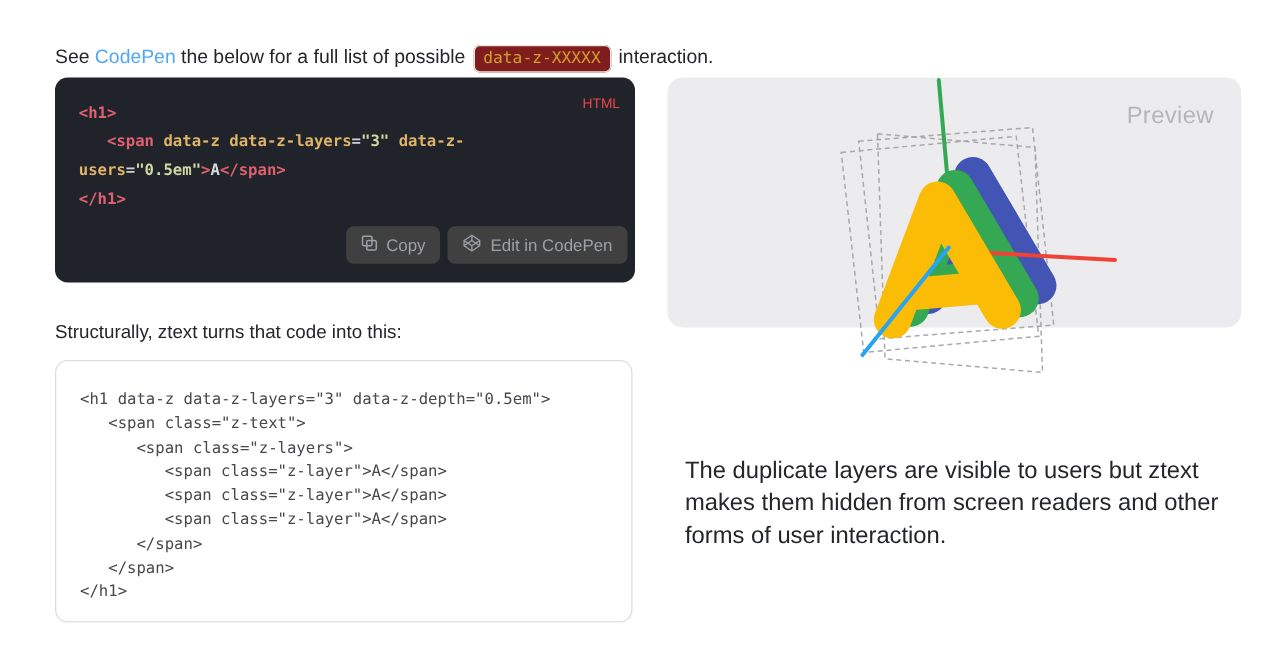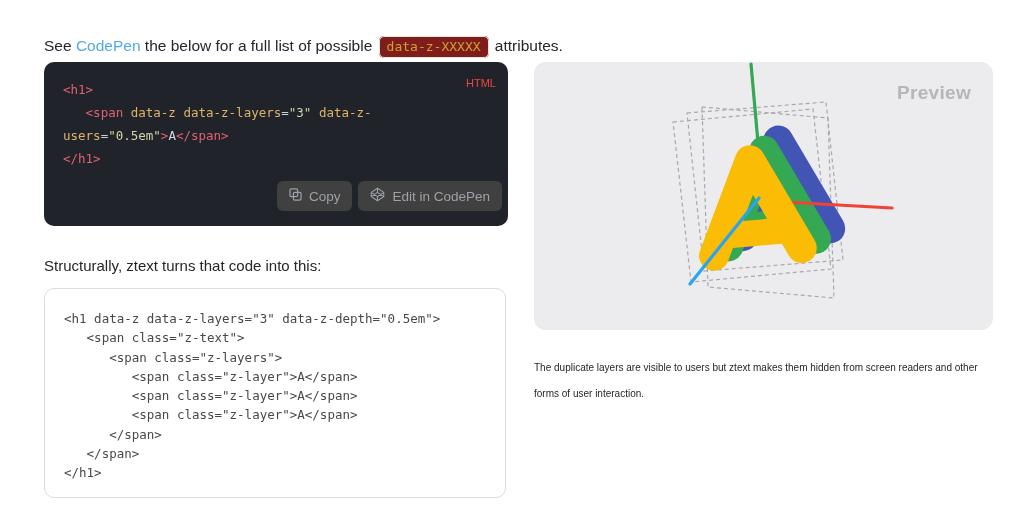--- a/index.html
+++ b/index.html
@@ -26,21 +26,21 @@
     background:#20242a;border-radius:10px;box-sizing:border-box;
   }
   .lang-label{
     position:absolute;top:15px;right:12px;font-size:11px;color:#ef4444;
   }
   .darkcode{
     position:absolute;left:19px;top:16px;right:14px;
     font-family:"DejaVu Sans Mono","Liberation Mono",monospace;
     font-size:12.5px;line-height:23px;
   }
-  .darkcode .codeline{white-space:pre;}
+  .darkcode .codeline{white-space:pre;font-weight:bold;}
   .tk-tag{color:var(--tag);}
   .tk-attr{color:var(--attr);}
   .tk-str{color:var(--str);}
   .tk-pun{color:#ccd0d4;}
   .tk-txt{color:#d7dadd;}
   .btnrow{
     position:absolute;right:6px;bottom:15px;display:flex;gap:6px;
   }
   .dbtn{
     display:inline-flex;align-items:center;gap:7px;height:30px;
@@ -58,43 +58,43 @@
     background:#ffffff;border:1px solid #dbdde2;border-radius:10px;
     box-sizing:border-box;
   }
   .lightcode{
     position:absolute;left:19px;top:20px;
     font-family:"DejaVu Sans Mono","Liberation Mono",monospace;
     font-size:12.5px;line-height:19.3px;color:#46484d;white-space:pre;
   }
   
   .preview{
-    position:absolute;left:534px;top:62px;width:459px;height:268px;
-    background:#ececee;border-radius:12px;font-weight:bold;
+    position:absolute;left:534px;top:62px;width:459px;height:200px;
+    background:#ececee;border-radius:12px;
   }
   .preview-label{
     position:absolute;top:20px;right:22px;font-size:19px;color:#b5b5bb;
     letter-spacing:.3px;
   }
   .scene{position:absolute;left:0;top:0;cursor:grab;}
   .dashbox{fill:none;stroke:#a8a8ae;stroke-width:1.2;stroke-dasharray:4 3;}
   .axis{fill:none;stroke-width:3.2;stroke-linecap:round;}
   .aletter{fill:none;stroke-linecap:round;stroke-linejoin:round;}
   .aletter .legs{stroke-width:30;}
   .aletter .bar{stroke-width:26;}
   
   .caption{
-    position:absolute;left:534px;top:345px;width:462px;
-    font-size:10px;line-height:26px;
+    position:absolute;left:548px;top:345px;width:462px;
+    font-size:19px;line-height:26px;
   }
 </style>
 </head>
 <body>
 
-<p class="intro"><span>See </span><a href="#">CodePen</a><span> the below for a full list of possible </span><span class="chip">data-z-XXXXX</span><span> attributes.</span></p>
+<p class="intro"><span>See </span><a href="#">CodePen</a><span> the below for a full list of possible </span><span class="chip">data-z-XXXXX</span><span> interaction.</span></p>
 
 <div class="darkblock">
   <span class="lang-label">HTML</span>
   <div class="darkcode">
       <div class="codeline"><span class="tk-tag">&lt;h1&gt;</span></div>
       <div class="codeline"><span class="tk-tag">   &lt;span</span><span class="tk-attr"> data-z data-z-layers</span><span class="tk-pun">=</span><span class="tk-str">"3"</span><span class="tk-attr"> data-z-</span></div>
       <div class="codeline"><span class="tk-attr">users</span><span class="tk-pun">=</span><span class="tk-str">"0.5em"</span><span class="tk-tag">&gt;</span><span class="tk-txt">A</span><span class="tk-tag">&lt;/span&gt;</span></div>
       <div class="codeline"><span class="tk-tag">&lt;/h1&gt;</span></div>
     </div>
   <div class="btnrow">

